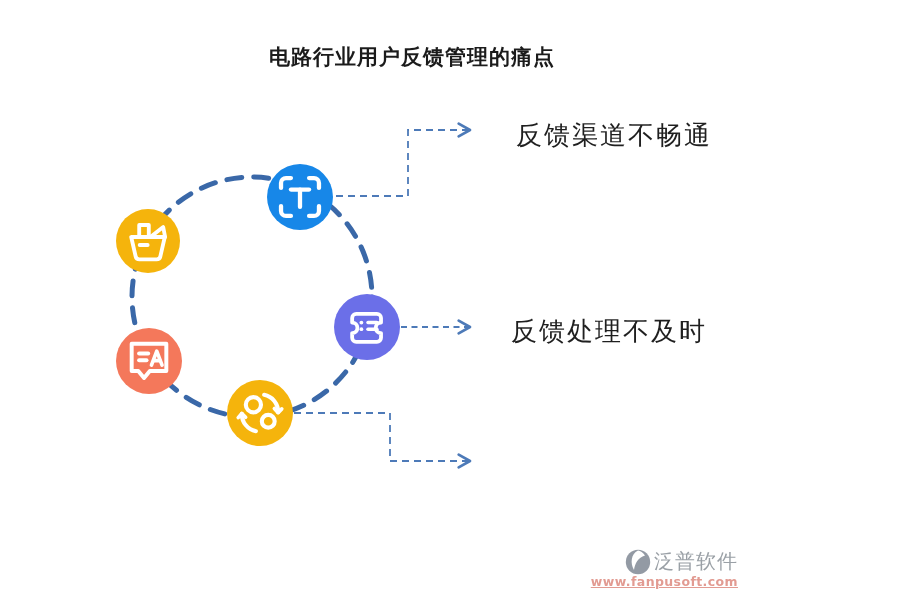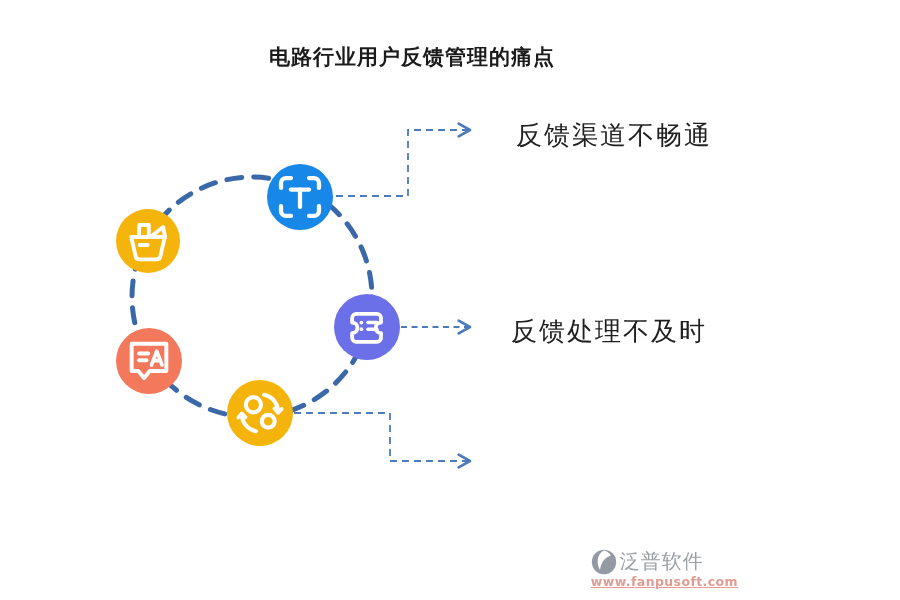--- a/index.html
+++ b/index.html
@@ -19,21 +19,21 @@
   .icon-badge svg { width:100%; height:100%; display:block; }
   .pain-label {
     position:absolute; font-size:26px; font-weight:500; color:#1f1f1f;
     letter-spacing:2px; white-space:nowrap; line-height:30px;
   }
   .label-1 { left:492px; top:120px;margin-left:24px; }
   .label-2 { left:511px; top:316px; }
   .label-3 { left:516px; top:447px; }
   .watermark {
     position:absolute; right:18px; top:548px;
-    display:flex; flex-direction:column; 
+    display:flex; flex-direction:column; align-items:flex-end;
   }
   .wm-row { display:flex; align-items:center; gap:3px; }
   .wm-brand { font-size:20px; font-weight:500; color:#9aa0a6; letter-spacing:1px; white-space:nowrap; }
   .wm-url { font-size:12.5px; font-weight:bold; color:#E29B92; letter-spacing:0.4px; margin-top:-1px; white-space:nowrap;text-decoration:underline; }
 </style>
 </head>
 <body>
 
 <div class="canvas">
 

